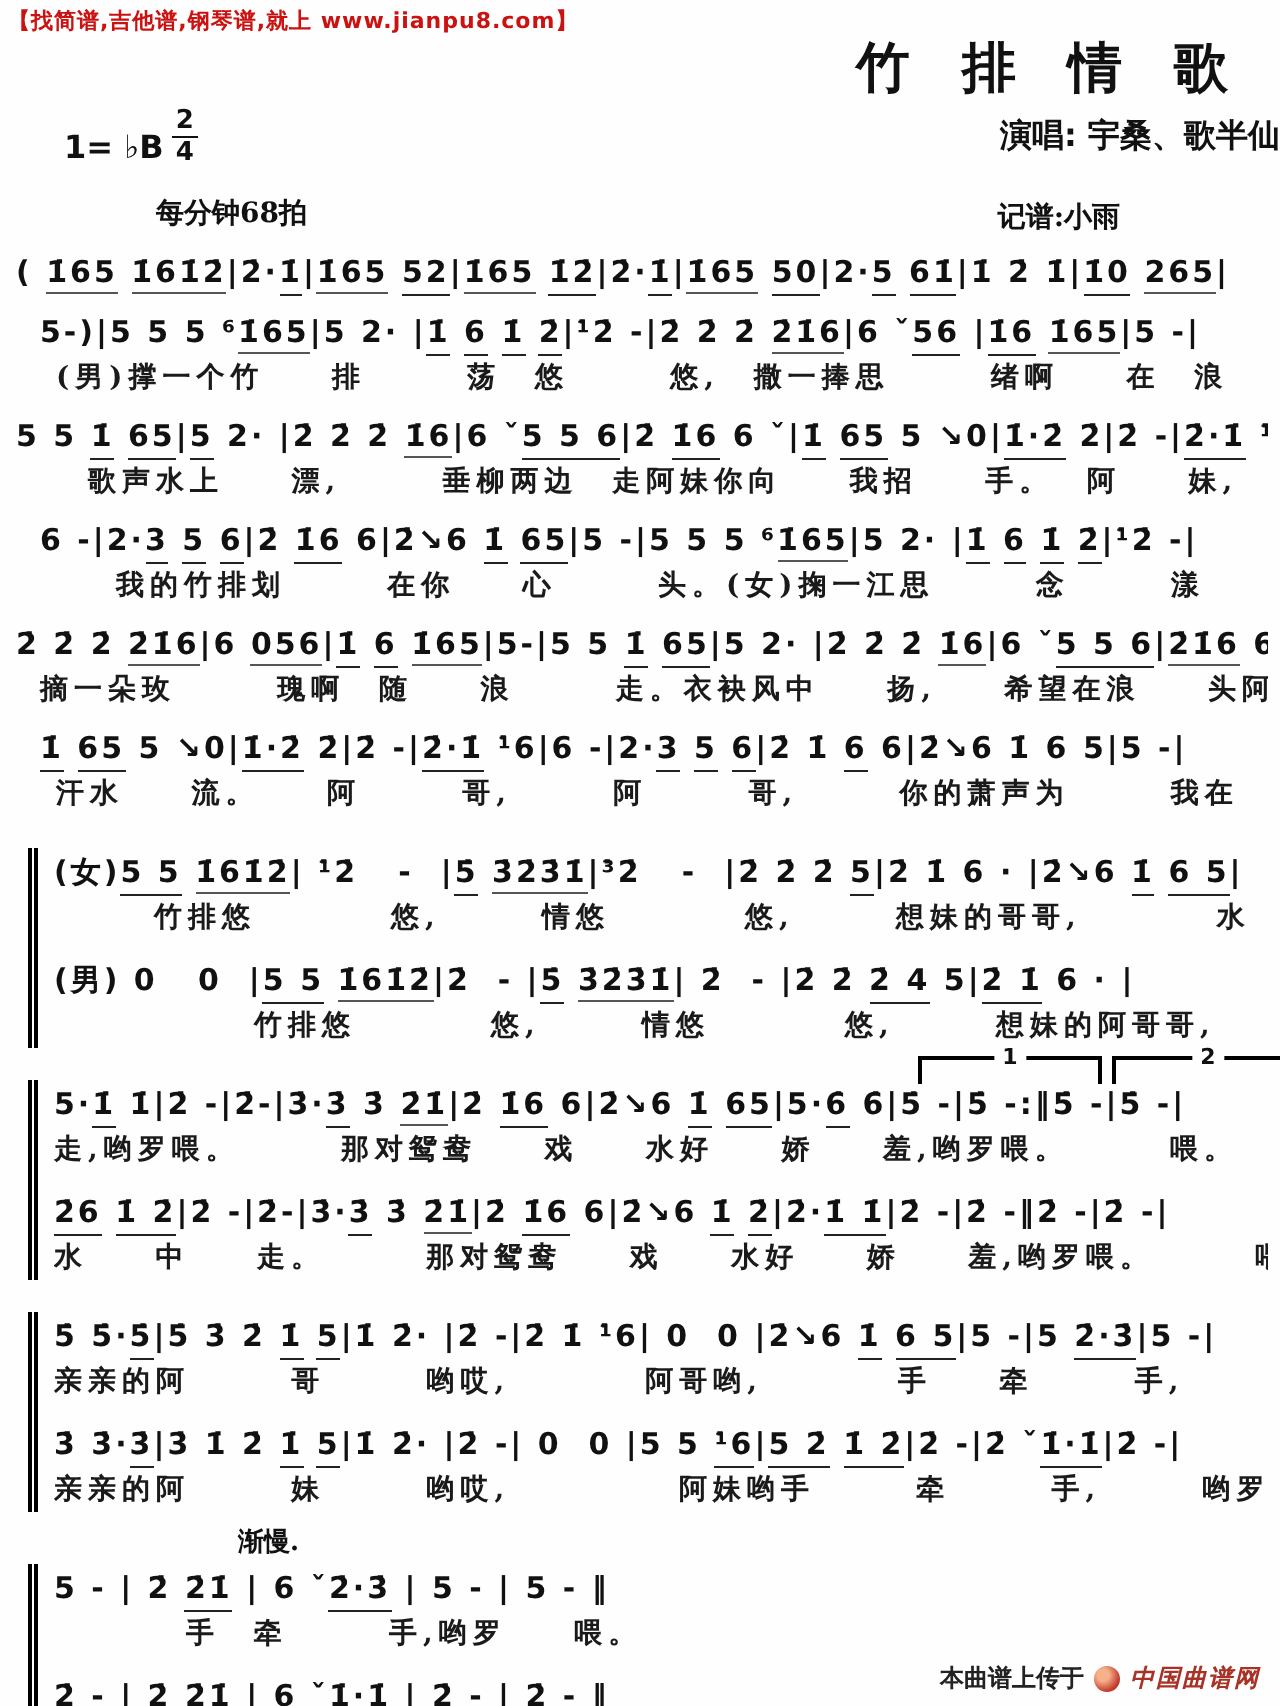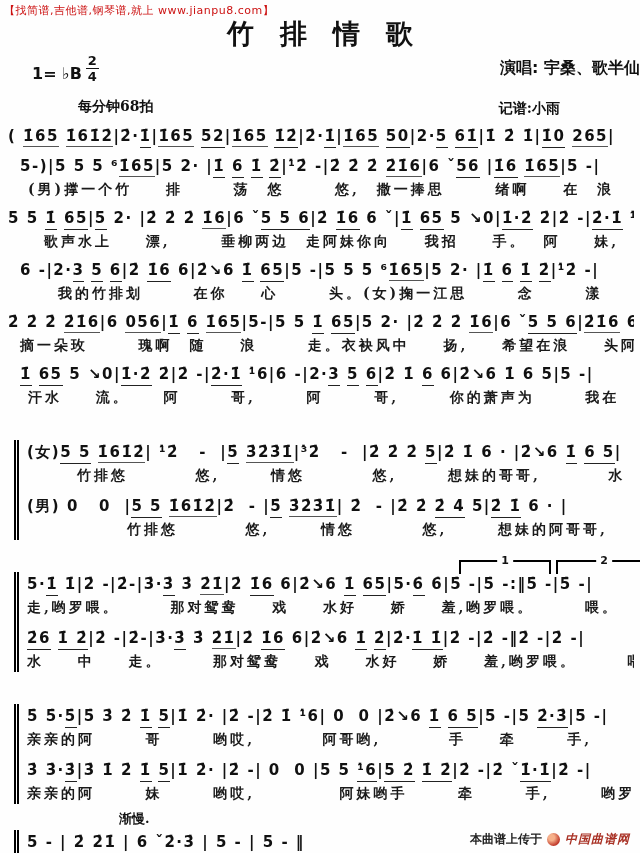--- a/index.html
+++ b/index.html
@@ -8,25 +8,25 @@
     width:640px;height:853px;
     margin:0 auto;
     background:#fefefe;
     font-family:"DejaVu Sans",sans-serif;
     color:#111;
     overflow:hidden;
     box-sizing:border-box;
   }
   .watermark{
     position:absolute;top:3px;left:4px;
-    color:#cc1111;font-size:11px;font-weight:400;
+    color:#cc1111;font-size:11px;font-weight:700;
     letter-spacing:0.5px;
   }
   .title{
-    text-align:center;
+    text-align:right;
     padding-top:16px;
     font-family:"DejaVu Serif",serif;
     font-size:27px;font-weight:700;
     letter-spacing:26px;text-indent:26px;
   }
   .subhead{
     position:relative;height:46px;
   }
   .performers{
     position:absolute;left:0;right:0;top:6px;
@@ -63,21 +63,21 @@
     font-family:"DejaVu Serif",serif;
     font-size:14px;font-weight:700;
     white-space:pre;
     letter-spacing:3px;
     word-spacing:9px;
     line-height:22px;height:22px;overflow:hidden;
     color:#1a1a1a;
   }
   .ind12{padding-left:12px;} .ind20{padding-left:20px;} .ind36{padding-left:36px;}
   .ind50{padding-left:50px;} .ind66{padding-left:66px;} .ind100{padding-left:100px;}
-  .gap6{margin-top:6px;} .gap16{margin-top:32px;}
+  .gap6{margin-top:6px;} .gap16{margin-top:16px;}
 
   .pair{
     position:relative;
     border-left:5px double #000;
     padding-left:8px;
     margin-left:6px;
   }
   .pair .inner-gap{height:6px;}
 
   .volta{

